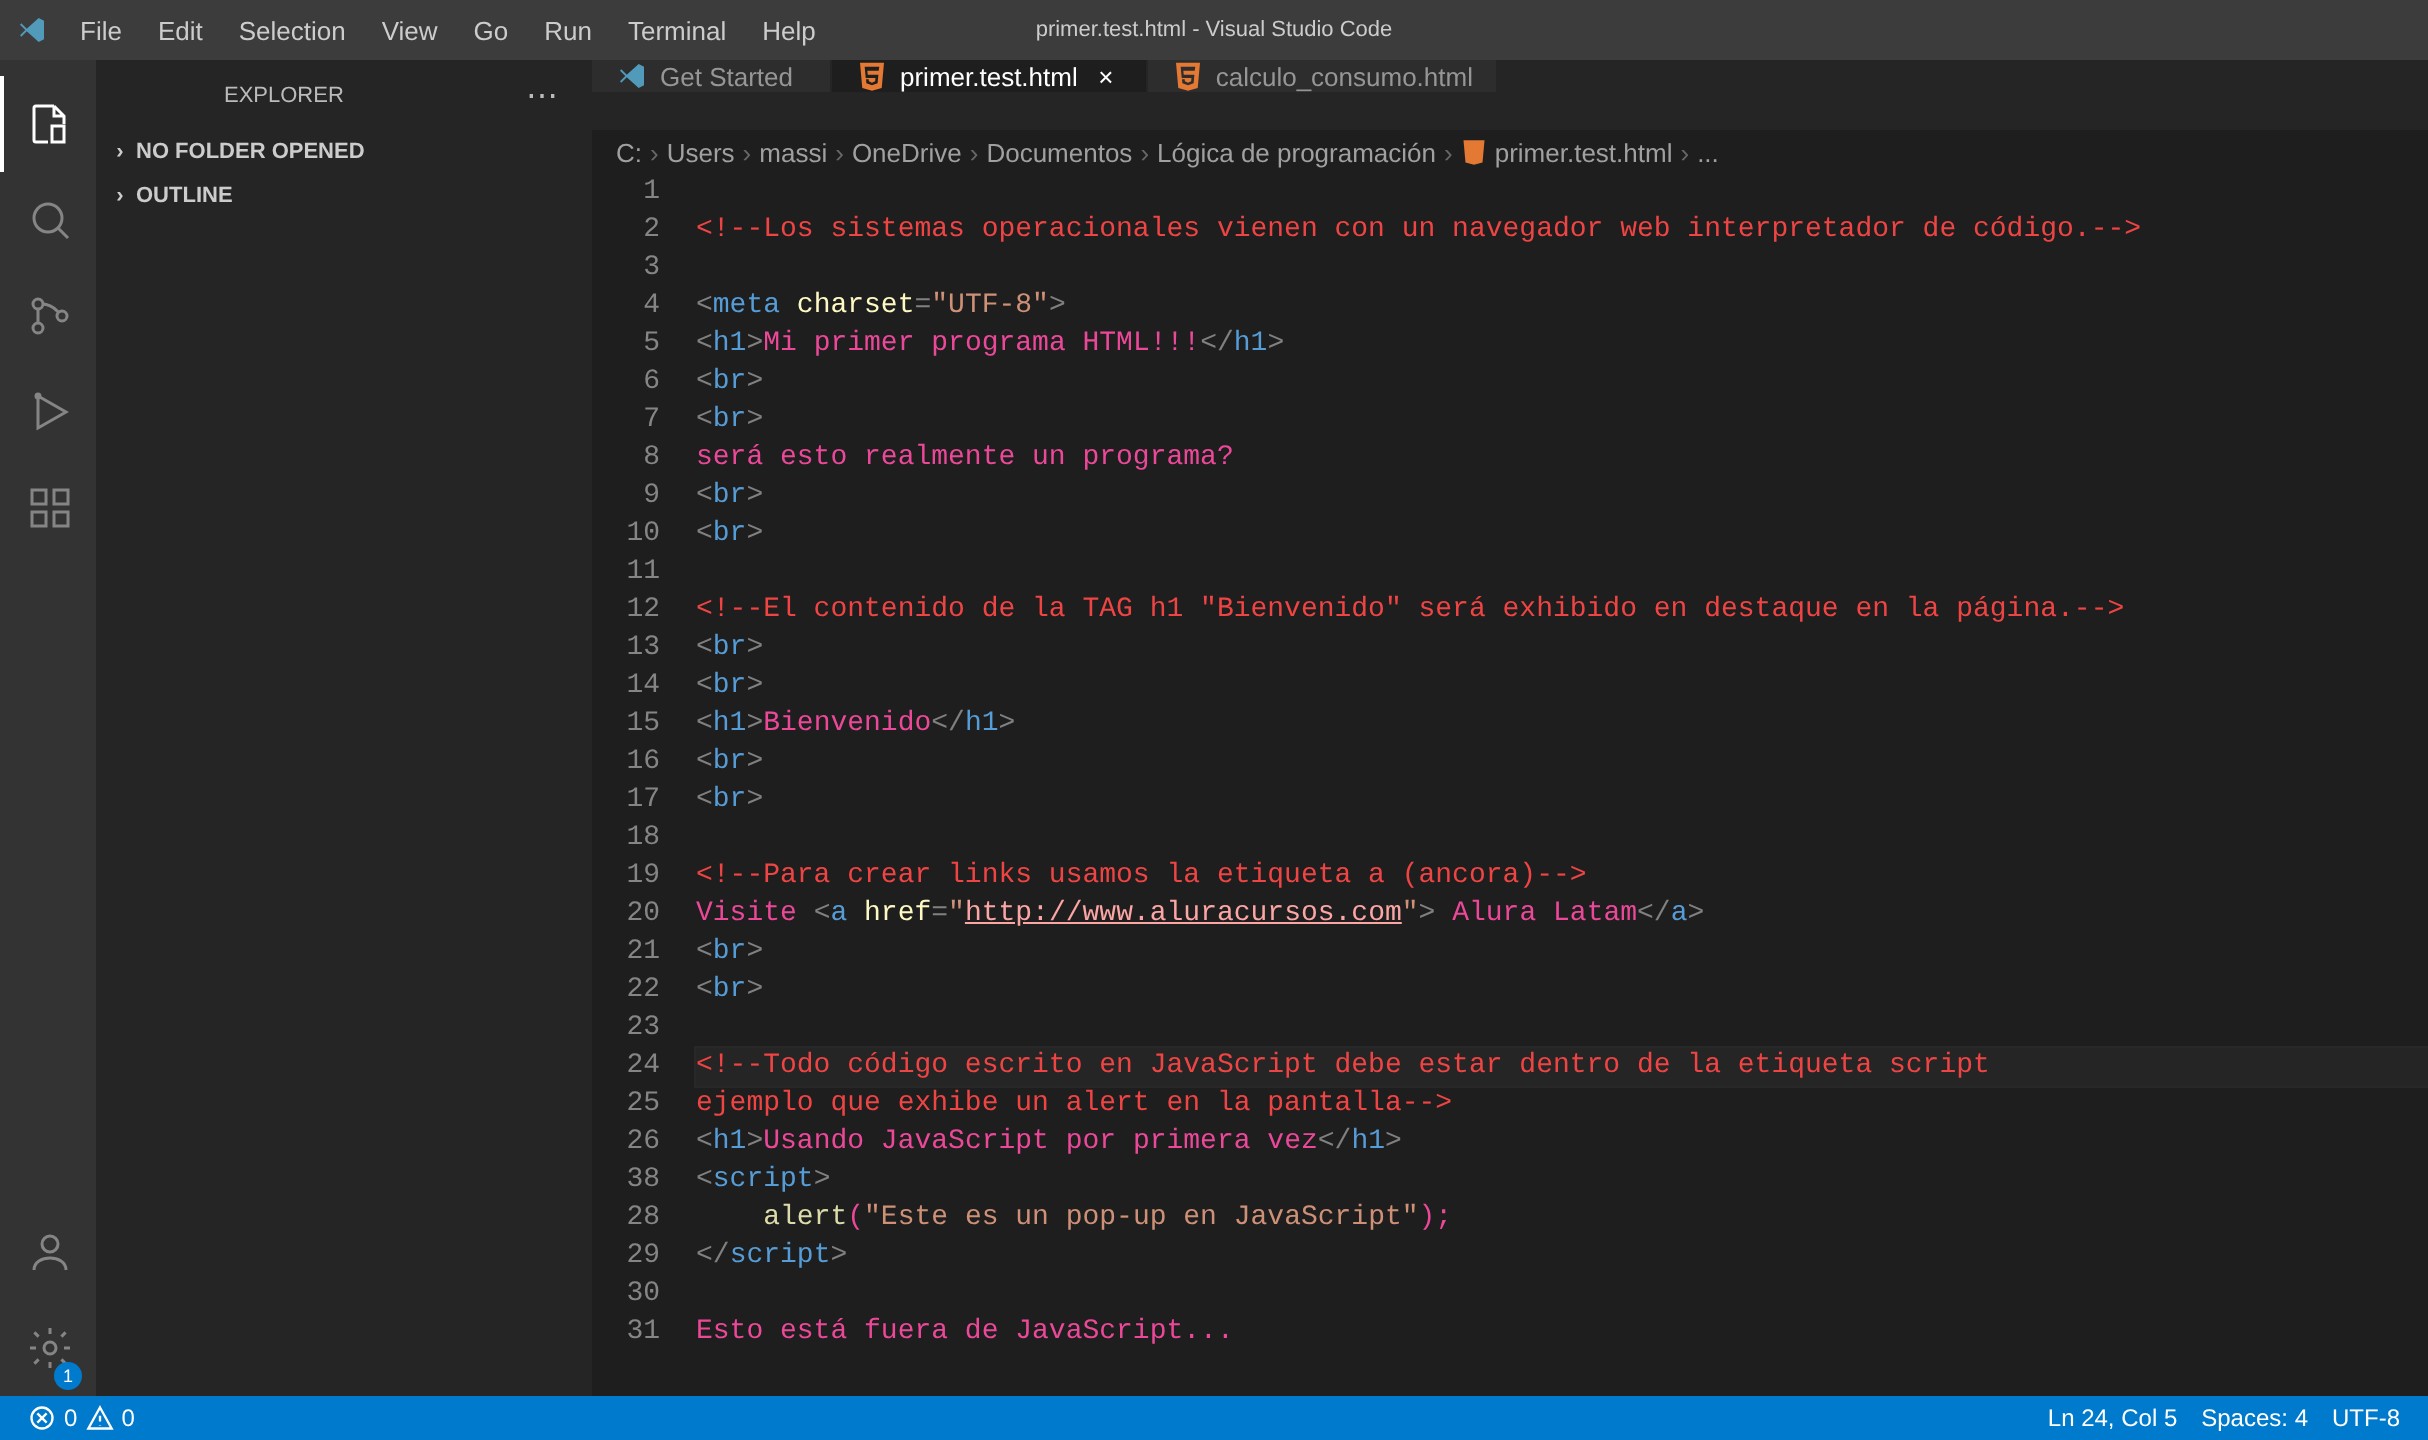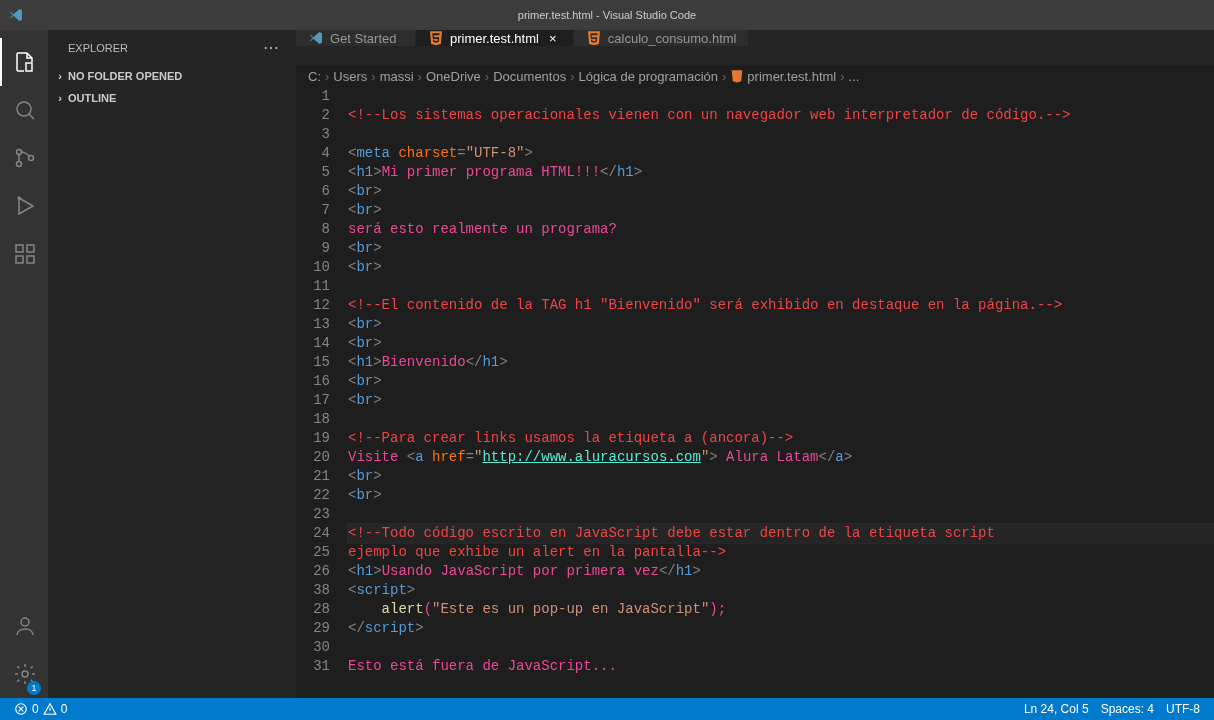--- a/index.html
+++ b/index.html
@@ -9,61 +9,71 @@
 .menu { display: flex; gap: 2px; }
 .menu-item { padding: 4px 8px; cursor: pointer; border-radius: 4px; }
 .title-text { position: absolute; left: 50%; transform: translateX(-50%); font-size: 11px; }
 .main { flex: 1; display: flex; overflow: hidden; }
 .activitybar { width: 48px; background: #333333; display: flex; flex-direction: column; align-items: center; padding-top: 8px; }
 .activity-icon { width: 48px; height: 48px; display: flex; align-items: center; justify-content: center; color: #858585; cursor: pointer; border-left: 2px solid transparent; }
 .activity-icon.active { color: #ffffff; border-left: 2px solid #ffffff; }
 .activity-icon svg { width: 24px; height: 24px; }
 .activity-spacer { flex: 1; }
 .sidebar { width: 248px; background: #252526; display: flex; flex-direction: column; }
-.sidebar-header { height: 35px; display: flex; align-items: center; justify-content: space-between; padding: 0 16px 0 20px; font-size: 11px; text-transform: uppercase; color: #bbbbbb; }
+.sidebar-header { height: 35px; display: flex; align-items: center; justify-content: space-between; padding: 0 16px 0 20px; font-size: 11px; text-transform: uppercase; color: #bbbbbb; margin-left: 44px; }
 .sidebar-section { height: 22px; display: flex; align-items: center; padding: 0 4px; font-size: 11px; font-weight: 700; text-transform: uppercase; background: #252526; cursor: pointer; }
 .chevron { width: 16px; height: 16px; display: inline-flex; align-items: center; justify-content: center; }
 .editor-area { flex: 1; display: flex; flex-direction: column; background: #1e1e1e; overflow: hidden; }
 .tabs { height: 35px; background: #252526; display: flex; align-items: flex-start; }
 .tab { display: flex; align-items: center; padding: 0 12px; background: #2d2d2d; color: #969696; font-size: 13px; gap: 6px; cursor: pointer; border-right: 1px solid #252526; min-width: 120px; }
 .tab.active { background: #1e1e1e; color: #ffffff; }
 .tab .icon { width: 16px; height: 16px; display: inline-flex; align-items: center; justify-content: center; }
 .tab .close { width: 16px; height: 16px; display: inline-flex; align-items: center; justify-content: center; margin-left: auto; }
 .breadcrumb { height: 22px; display: flex; align-items: center; padding: 0 12px; font-size: 13px; color: #a0a0a0; gap: 4px; background: #1e1e1e; }
 .breadcrumb .sep { color: #666; }
 .editor { flex: 1; display: flex; font-family: Consolas, "Courier New", monospace; font-size: 14px; line-height: 19px; overflow: hidden; }
 .gutter { width: 52px; text-align: right; color: #858585; padding-right: 18px; padding-top: 0; user-select: none; }
 .gutter div { height: 19px; }
 .code { flex: 1; padding-left: 0; white-space: pre; color: #d4d4d4; position: relative; }
 .code .line { height: 19px; }
 .code .line.hl { background: rgba(255,255,255,0.03); outline: 1px solid #282828; }
 .tok-comment { color: #ef4444; }
 .tok-tag { color: #808080; }
 .tok-name { color: #569cd6; font-family: Liberation Mono, monospace; }
-.tok-attr { color: #f97316; }
+.tok-attr { color: #fef9c3; }
 .tok-string { color: #ce9178; }
 .tok-text { color: #ec4899; }
 .tok-func { color: #dcdcaa; }
-.tok-link { color: #5eead4; text-decoration: underline; }
+.tok-link { color: #fca5a5; text-decoration: underline; }
 .statusbar { height: 22px; background: #007acc; color: #ffffff; display: flex; align-items: center; font-size: 12px; padding: 0 8px; }
 .statusbar .sb-item { padding: 0 6px; display: flex; align-items: center; gap: 4px; height: 100%; cursor: pointer; }
 .sb-spacer { flex: 1; }
 .dots { font-size: 16px; letter-spacing: 1px; color: #bbbbbb; cursor: pointer; }
 .badge { position: absolute; bottom: 3px; right: 7px; background: #007acc; color: #fff; border-radius: 10px; font-size: 9px; min-width: 14px; height: 14px; display: flex; align-items: center; justify-content: center; }
 .activity-icon { position: relative; }
 </style>
 </head>
 <body>
 
 <div class="titlebar">
   <span class="logo">
     <svg viewBox="0 0 24 24" fill="#519aba">
         <path d="M17 3L7 12l10 9 4-2V5l-4-2zM3 8l4 4-4 4 1 1 5-5-5-5-1 1z"></path>
       </svg>
   </span>
+  <div class="menu" id="menu">
+      <div class="menu-item">File</div>
+      <div class="menu-item">Edit</div>
+      <div class="menu-item">Selection</div>
+      <div class="menu-item">View</div>
+      <div class="menu-item">Go</div>
+      <div class="menu-item">Run</div>
+      <div class="menu-item">Terminal</div>
+      <div class="menu-item">Help</div>
+    </div>
   <div class="title-text">primer.test.html - Visual Studio Code</div>
 </div>
 
 <div class="main">
   <div class="activitybar">
     <div class="activity-icon active">
         <svg viewBox="0 0 24 24" fill="none" stroke="currentColor" stroke-width="1.5">
           <path d="M14 3H5a1 1 0 0 0-1 1v16a1 1 0 0 0 1 1h6M14 3l5 5v4M14 3v5h5M13 13h6v8h-6z"></path>
         </svg>
       </div>

